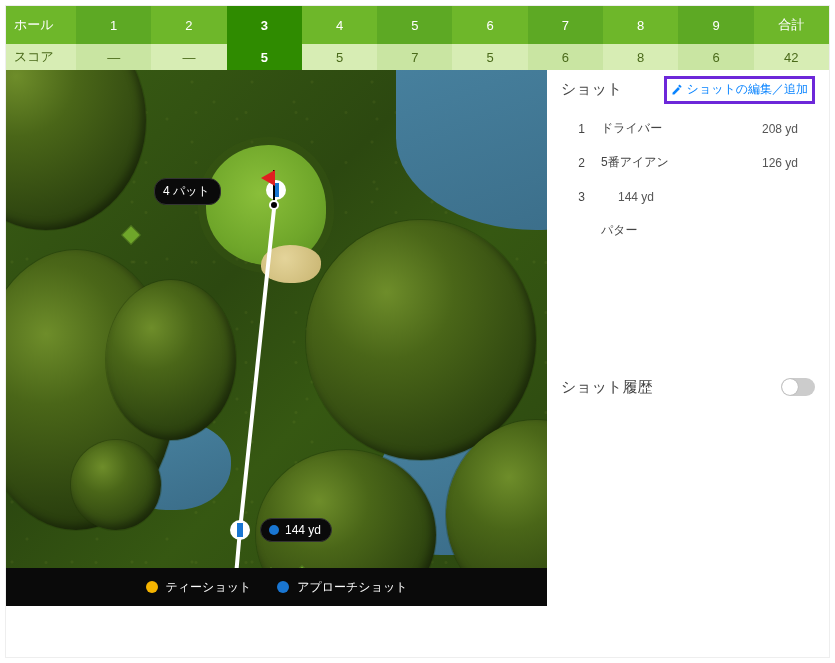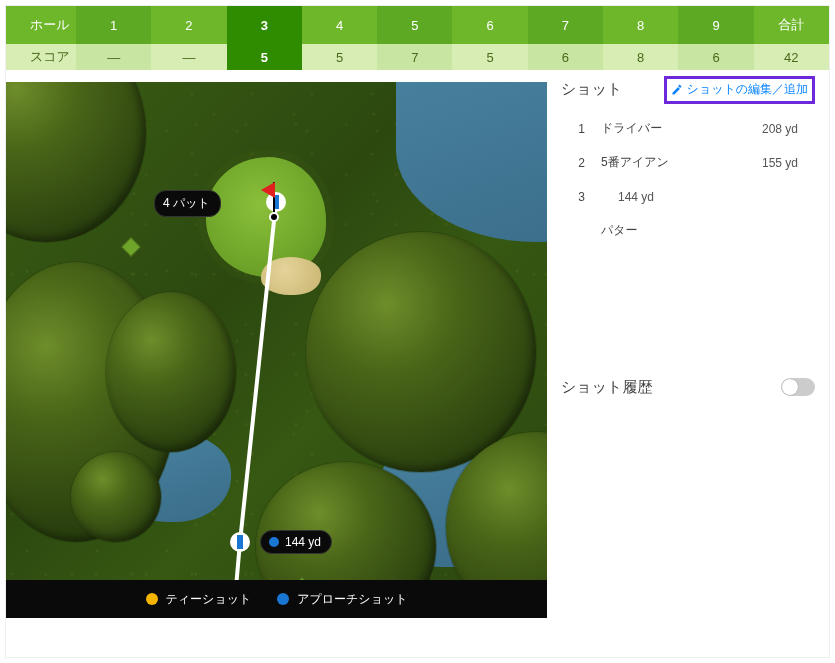--- a/index.html
+++ b/index.html
@@ -4,37 +4,37 @@
 <style>
   * { box-sizing: border-box; margin: 0; padding: 0; }
   body { font-family: "Hiragino Kaku Gothic Pro","Meiryo",Arial,sans-serif; background:#fff; color:#333; font-size:13px; }
   .frame { width:835px; height:663px; padding:5px; }
   .content { border:1px solid #eee; width:825px; height:653px; }
 
   
   .scorecard { width:100%; border-collapse:collapse; table-layout:fixed; }
   .scorecard td { text-align:center; height:26px; position:relative; font-size:13px; }
   .scorecard .head-label td { font-size:13px; }
-  .scorecard .label-col { width:70px; text-align:left; padding-left:24px; }
+  .scorecard .label-col { width:70px; text-align:left; padding-left:8px; }
   .r-head td { height:38px; }
   .r-head { }
   .bghead-a { background:#6eb72a; color:#fff; }
   .bghead-b { background:#5da924; color:#fff; }
   .bghead-sel { background:#2f8b00; color:#fff; }
   .bg-par-a { background:#b2e07a; color:#2a5a00; }
   .bg-par-b { background:#a2d868; color:#2a5a00; }
   .bg-par-sel { background:#2f8b00; color:#fff; }
   .bg-par-total { background:#b2e07a; color:#333; }
   .bg-sc-a { background:#d7edb4; color:#4a6a1a; }
   .bg-sc-b { background:#c9e5a2; color:#4a6a1a; }
   .bg-sc-sel { background:#2f8b00; color:#fff; }
   .score-bold { font-weight:600; }
 
   .midrow { display:flex; height:536px; }
-  .map-pane { width:541px; height:536px; position:relative; overflow:hidden; background:#2a4a10;margin-top:12px; }
+  .map-pane { width:541px; height:536px; position:relative; overflow:hidden; background:#2a4a10; }
   .side-pane { width:282px; padding:4px 14px; }
 
   
   .noise { position:absolute; inset:0; background:
       radial-gradient(circle at 10% 20%, rgba(255,255,100,.05) 0 1px, transparent 2px),
       radial-gradient(circle at 30% 70%, rgba(255,255,100,.05) 0 1px, transparent 2px),
       radial-gradient(circle at 60% 40%, rgba(255,255,100,.05) 0 1px, transparent 2px),
       radial-gradient(circle at 80% 85%, rgba(255,255,100,.05) 0 1px, transparent 2px),
       linear-gradient(135deg, #3a5e14 0%, #2c4810 40%, #365812 60%, #2a4410 100%);
       background-size: 60px 60px, 70px 70px, 80px 80px, 50px 50px, 100% 100%;
@@ -196,21 +196,21 @@
     </div>
 
     <div class="shot-row">
       <span class="shot-idx">1</span>
       <span class="shot-club">ドライバー</span>
       <span class="shot-dist">208 yd</span>
     </div>
     <div class="shot-row">
       <span class="shot-idx">2</span>
       <span class="shot-club">5番アイアン</span>
-      <span class="shot-dist">155 yd</span>
+      <span class="shot-dist">126 yd</span>
     </div>
     <div class="shot-row">
       <span class="shot-idx">3</span>
       <span class="shot-dist">144 yd</span>
     </div>
     <div class="shot-putter">
       <span>パター</span>
     </div>
 
     <div class="history-head">

